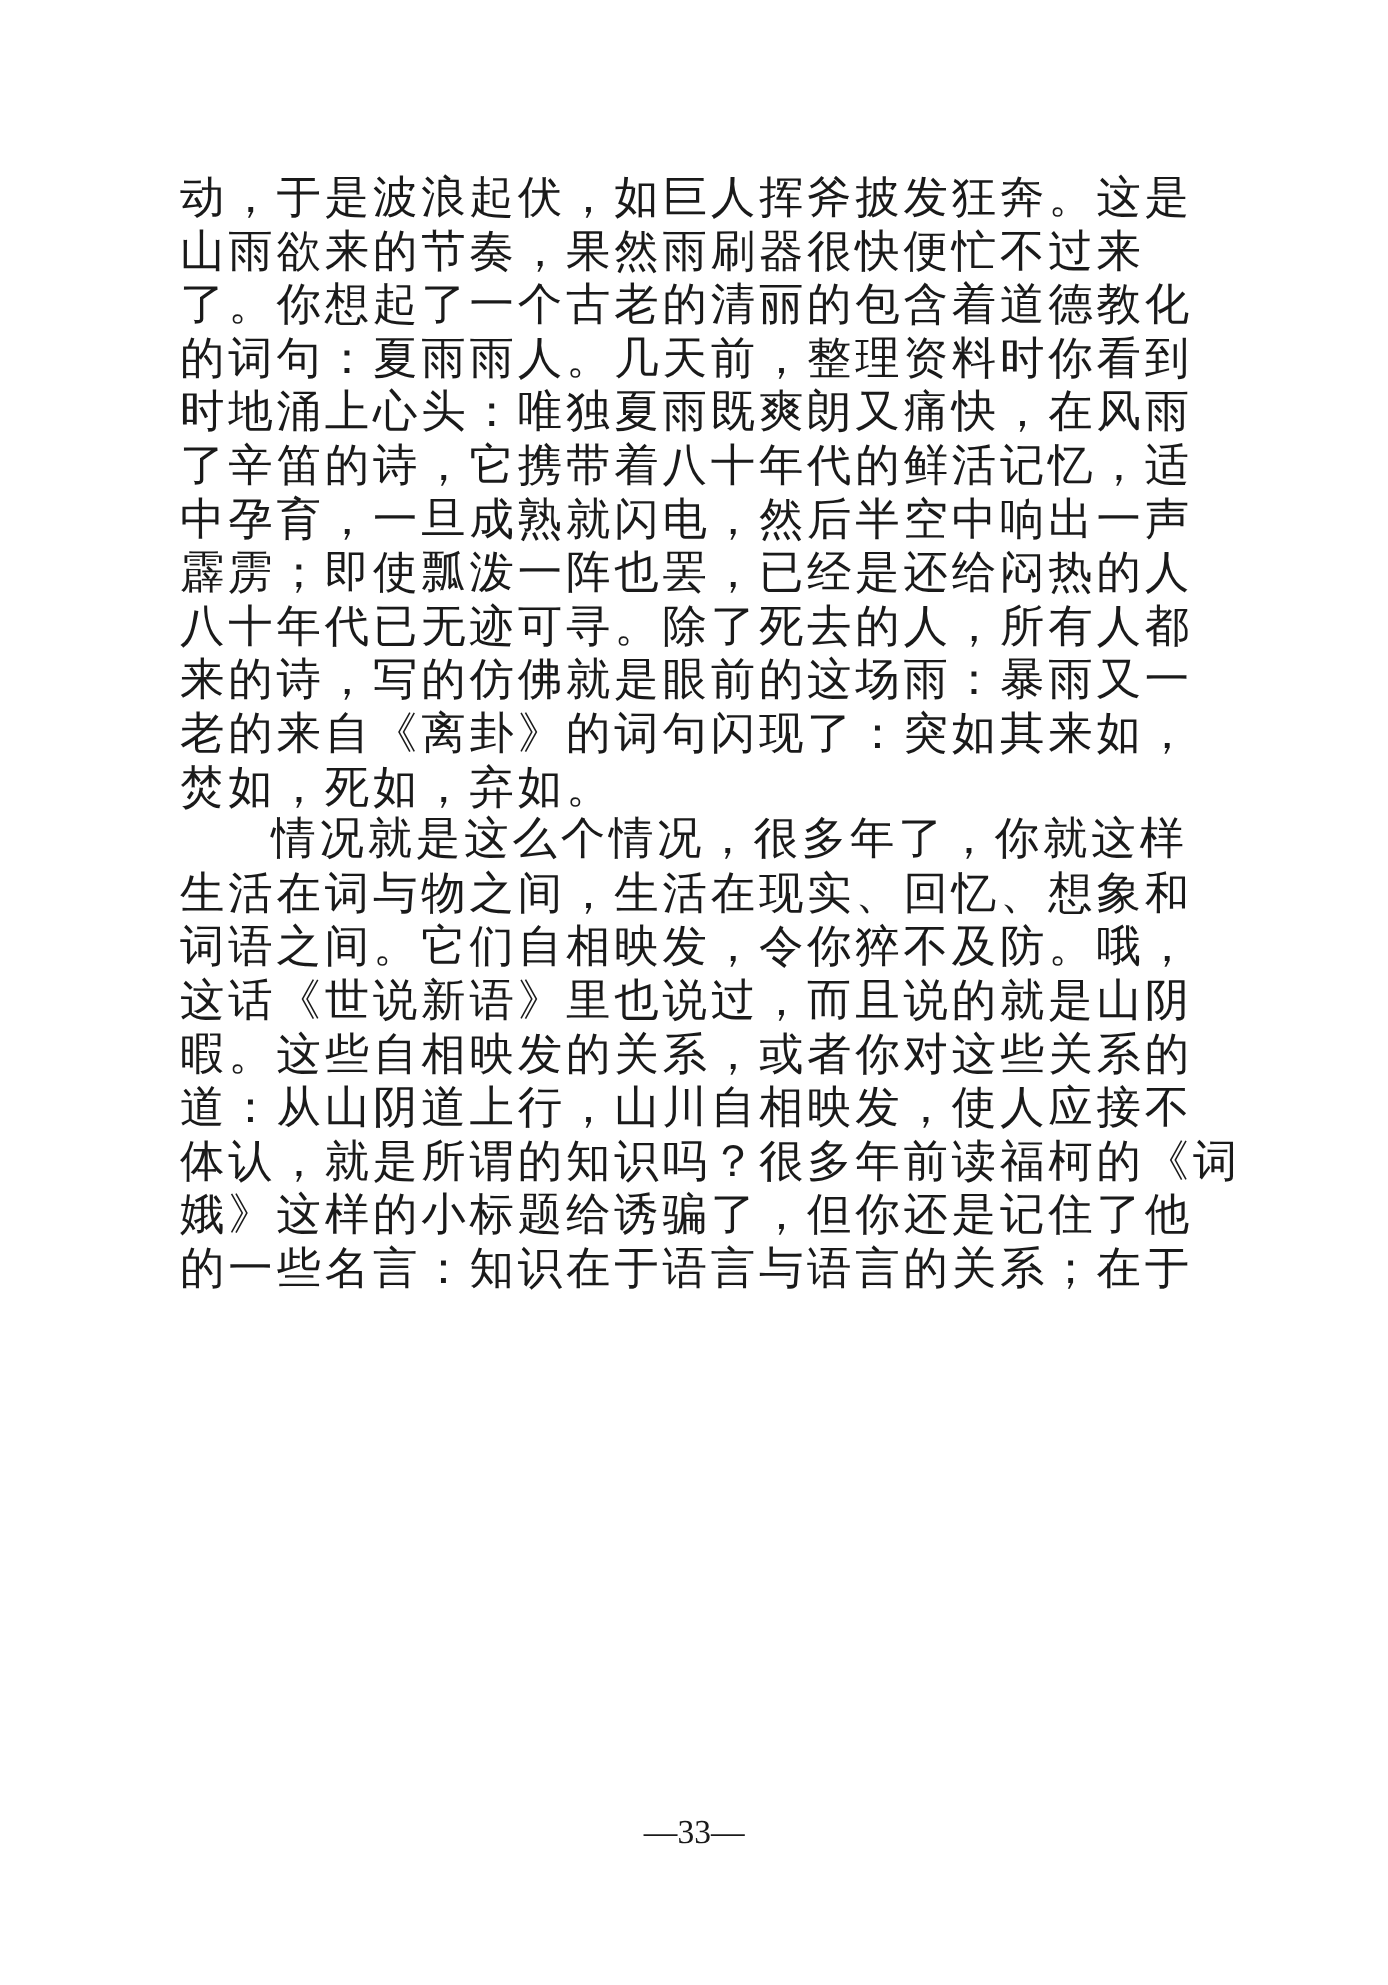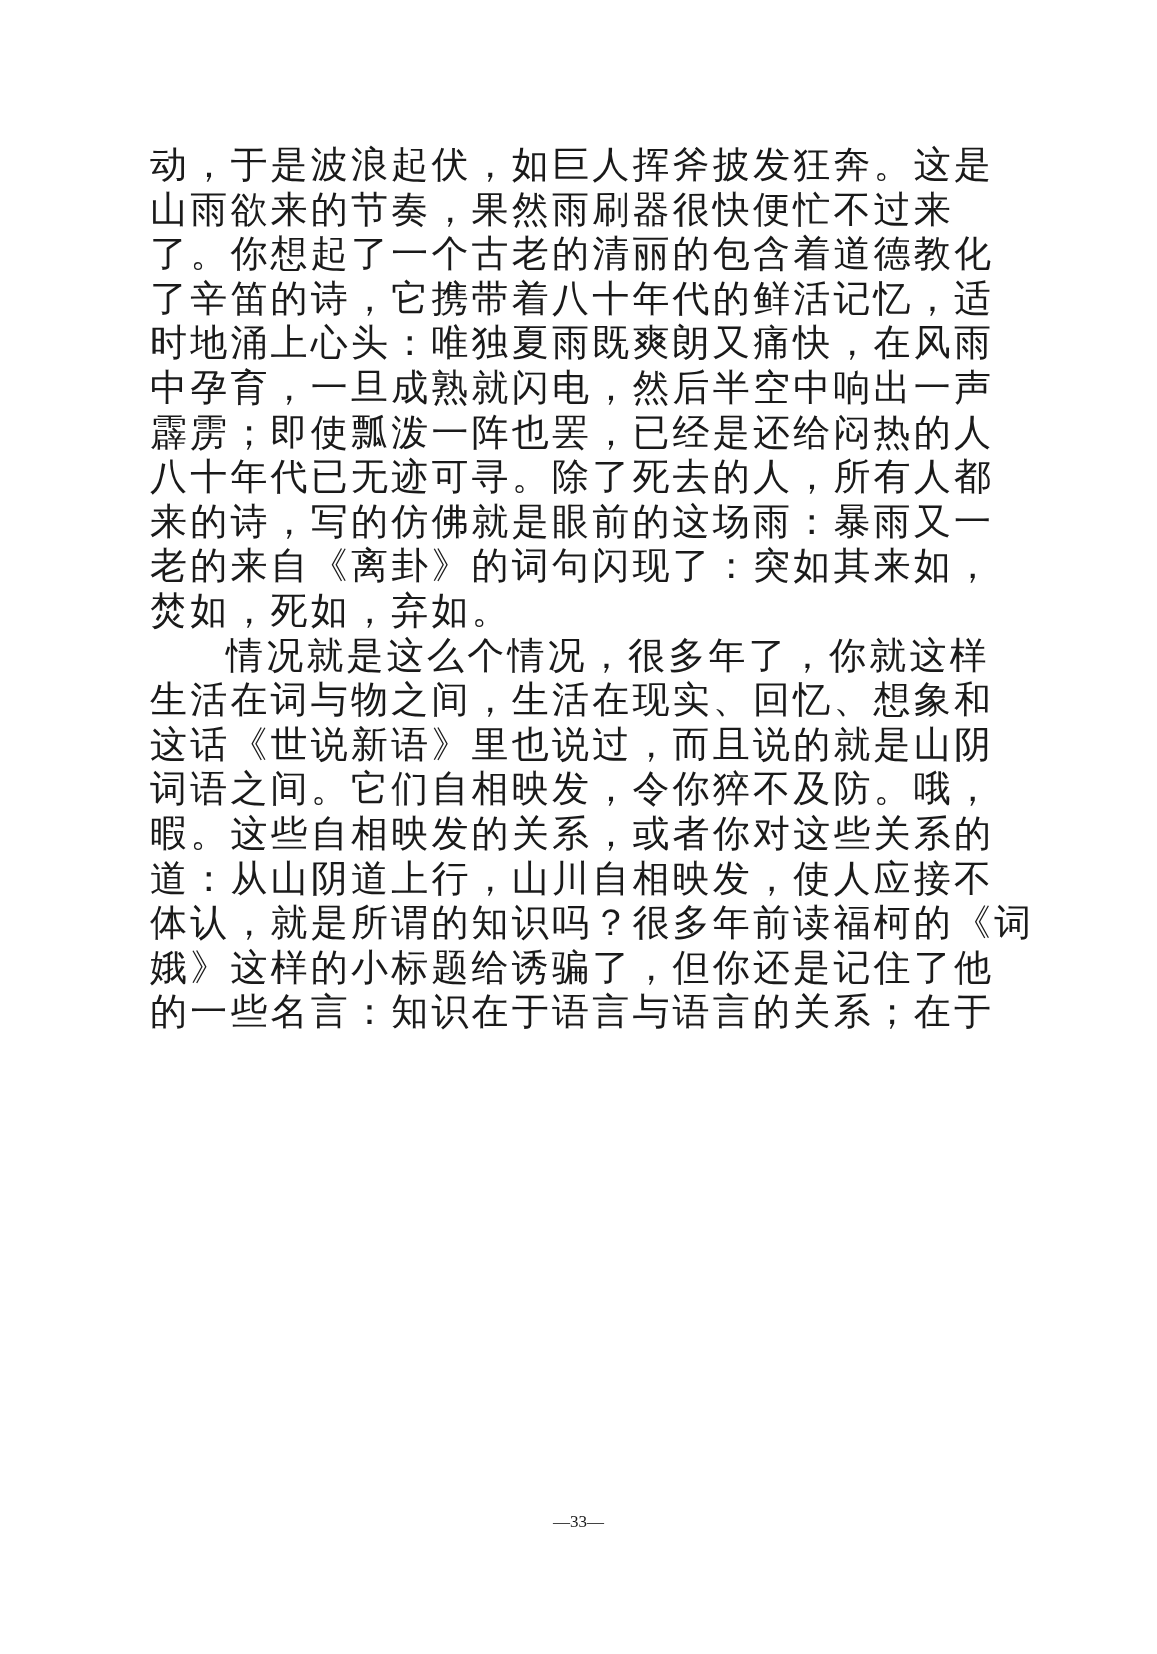--- a/index.html
+++ b/index.html
@@ -8,43 +8,44 @@
   .text-block {
     position: absolute; left: 150px; top: 143px; width: 800px;
     font-family: "DejaVu Serif", "Liberation Serif", serif;
     font-size: 37px; line-height: 44.6px; color: #1a1a1a;
     letter-spacing: 3.2px;
   }
   .line { display: block; white-space: nowrap; height: 44.6px; }
   .indent { padding-left: 76px; font-family: Liberation Serif, serif; }
   .page-number {
     position: absolute; left: 0; width: 1157px; top: 1512px; text-align: center;
-    font-family: "Liberation Serif", "DejaVu Serif", serif; font-size: 17px; color: #1a1a1a;
+    font-family: "Liberation Serif", "DejaVu Serif", serif; font-size: 28px; color: #1a1a1a;
   }
 </style>
 </head>
 <body>
 
 <div class="page">
   <div class="text-block">
     <span class="line">动，于是波浪起伏，如巨人挥斧披发狂奔。这是</span>
     <span class="line">山雨欲来的节奏，果然雨刷器很快便忙不过来</span>
     <span class="line">了。你想起了一个古老的清丽的包含着道德教化</span>
+    <span class="line">的词句：夏雨雨人。几天前，整理资料时你看到</span>
+    <span class="line">时地涌上心头：唯独夏雨既爽朗又痛快，在风雨</span>
     <span class="line">了辛笛的诗，它携带着八十年代的鲜活记忆，适</span>
-    <span class="line">时地涌上心头：唯独夏雨既爽朗又痛快，在风雨</span>
     <span class="line">中孕育，一旦成熟就闪电，然后半空中响出一声</span>
     <span class="line">霹雳；即使瓢泼一阵也罢，已经是还给闷热的人</span>
     <span class="line">八十年代已无迹可寻。除了死去的人，所有人都</span>
     <span class="line">来的诗，写的仿佛就是眼前的这场雨：暴雨又一</span>
     <span class="line">老的来自《离卦》的词句闪现了：突如其来如，</span>
     <span class="line">焚如，死如，弃如。</span>
     <span class="line indent">情况就是这么个情况，很多年了，你就这样</span>
     <span class="line">生活在词与物之间，生活在现实、回忆、想象和</span>
+    <span class="line">词语之间。它们自相映发，令你猝不及防。哦，</span>
     <span class="line">这话《世说新语》里也说过，而且说的就是山阴</span>
-    <span class="line">词语之间。它们自相映发，令你猝不及防。哦，</span>
     <span class="line">暇。这些自相映发的关系，或者你对这些关系的</span>
     <span class="line">道：从山阴道上行，山川自相映发，使人应接不</span>
     <span class="line">体认，就是所谓的知识吗？很多年前读福柯的《词</span>
     <span class="line">娥》这样的小标题给诱骗了，但你还是记住了他</span>
     <span class="line">的一些名言：知识在于语言与语言的关系；在于</span>
   </div>
   <div class="page-number">—33—</div>
 </div>
 
 </body></html>

